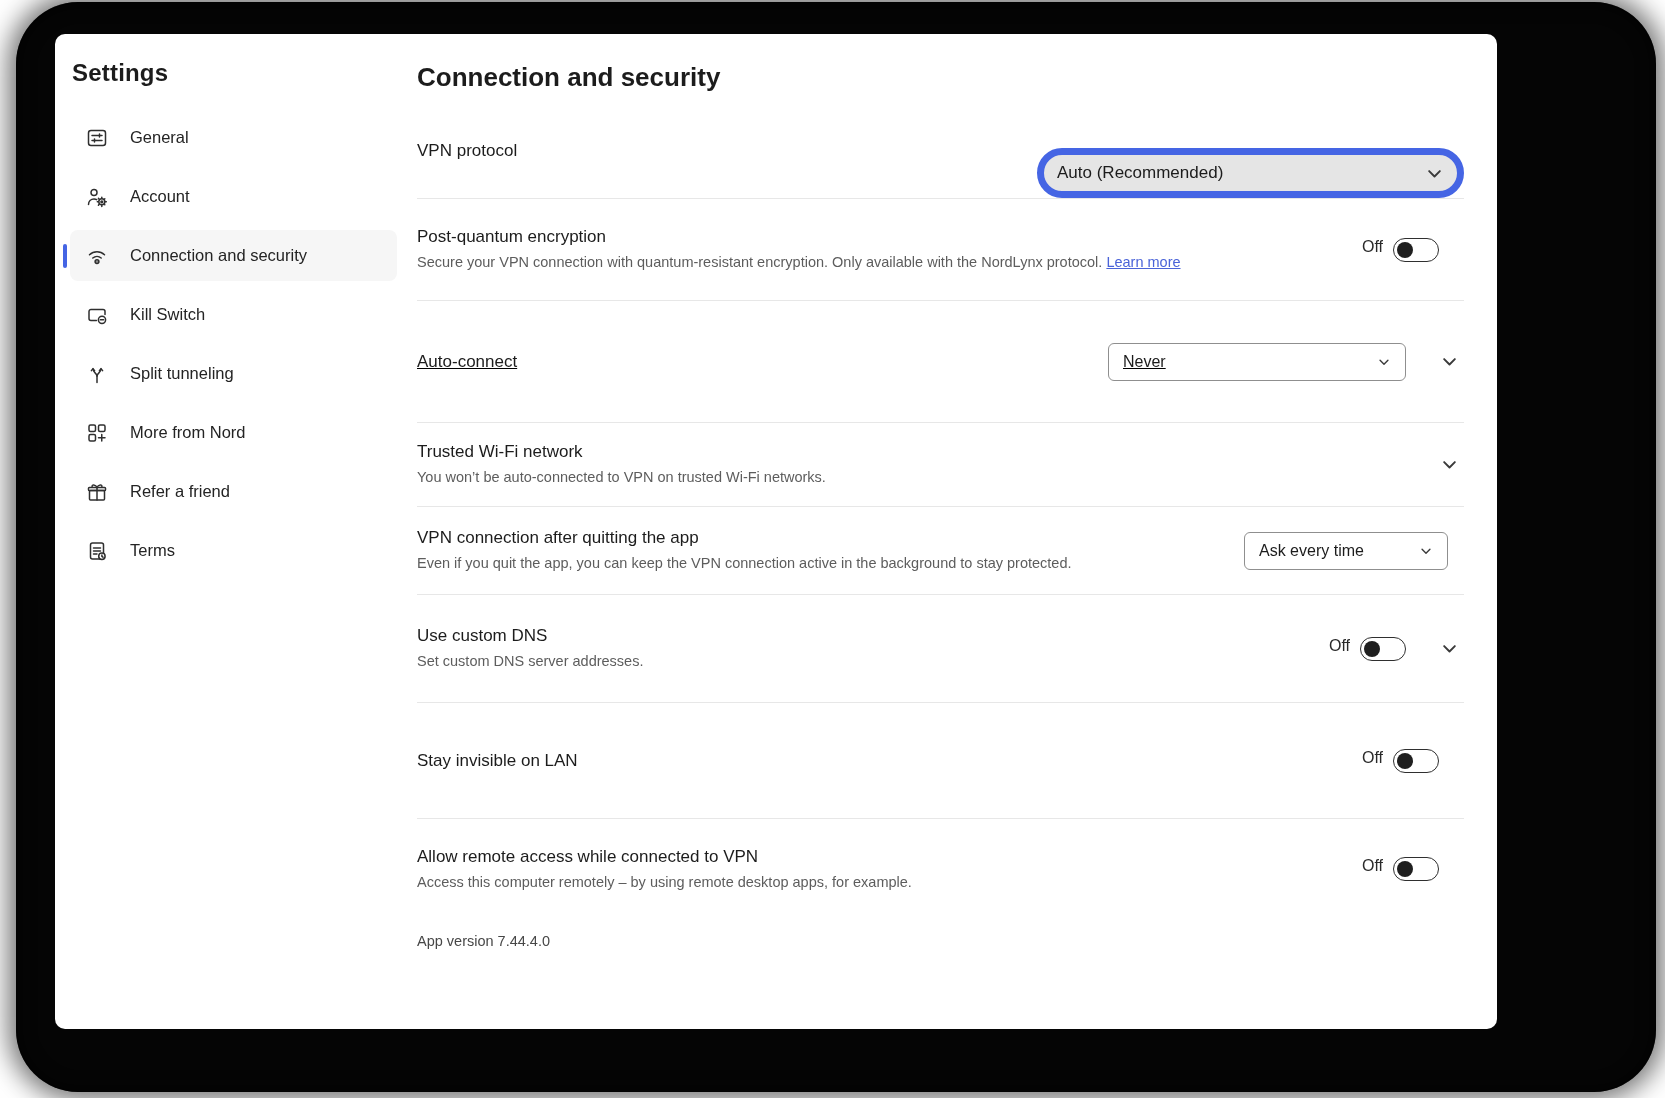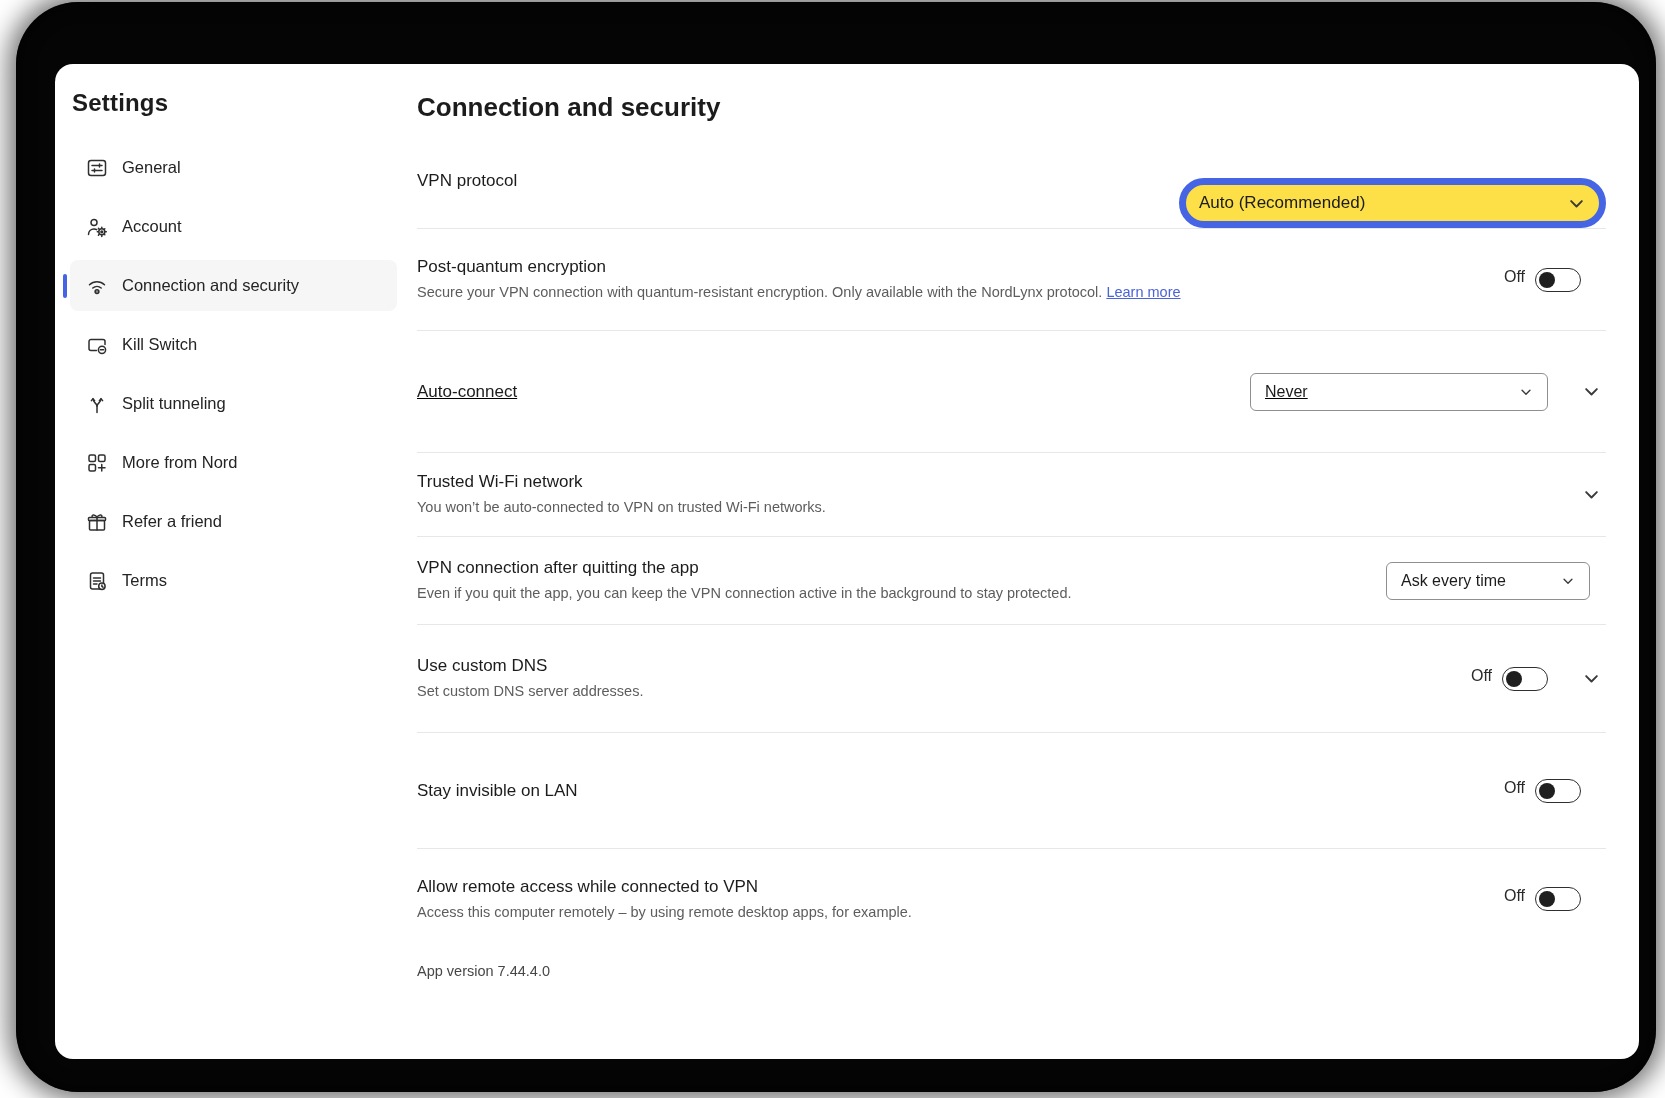--- a/index.html
+++ b/index.html
@@ -9,28 +9,28 @@
     --muted:#5d5d5d;
     --divider:#e7e7e7;
   }
   *{margin:0;padding:0;box-sizing:border-box;}
   html,body{width:1665px;height:1098px;background:#ffffff;overflow:hidden;
     font-family:"Liberation Sans","DejaVu Sans",sans-serif;-webkit-font-smoothing:antialiased;}
   .canvas{position:relative;width:1665px;height:1098px;background:#fff;}
   
   .frame{position:absolute;left:16px;top:2px;width:1640px;height:1090px;background:#050505;
     border-radius:62px;box-shadow:0 0 26px 8px rgba(0,0,0,.55), inset 0 0 18px rgba(0,0,0,.9);}
-  .window{position:absolute;left:55px;top:64px;width:1584px;height:995px;background:#fff;
-    border-radius:18px;overflow:hidden;display:flex;}
+  .window{position:absolute;left:55px;top:34px;width:1442px;height:995px;background:#fff;
+    border-radius:10px;overflow:hidden;display:flex;}
 
   
   .sidebar{width:362px;flex:0 0 362px;padding:25px 0 0 15px;}
   .sidebar-title{font-size:24px;font-weight:700;color:var(--ink);letter-spacing:.2px;padding-left:2px;}
   .nav{margin-top:25px;width:327px;display:flex;flex-direction:column;gap:8px;}
-  .nav-item{position:relative;display:flex;align-items:center;gap:13px;height:51px;
+  .nav-item{position:relative;display:flex;align-items:center;gap:21px;height:51px;
     padding-left:15px;border-radius:8px;cursor:pointer;}
   .nav-item.active{background:#f6f6f6;}
   .active-bar{position:absolute;left:-7px;top:50%;transform:translateY(-50%);
     width:4px;height:24px;border-radius:3px;background:var(--accent);}
   .nav-icon{width:24px;height:24px;flex:0 0 24px;display:flex;align-items:center;justify-content:center;}
   .nav-icon svg{width:24px;height:24px;stroke:#2f2f2f;fill:none;stroke-width:1.5;
     stroke-linecap:round;stroke-linejoin:round;}
   .nav-label{font-size:16.5px;color:#242424;}
 
   
@@ -56,21 +56,21 @@
   .r8{min-height:100px;}
 
   
   .dropdown{display:flex;align-items:center;justify-content:space-between;
     height:38px;border:1px solid #8f8f8f;border-radius:6px;background:#fff;
     font-size:16px;color:var(--ink);padding:0 14px;cursor:pointer;}
   .dd-never{width:298px;}
   .dd-ask{width:204px;margin-right:16px;}
   .dropdown .chev{margin-left:12px;}
   .pill{height:50px;width:427px;border:7px solid var(--accent);border-radius:26px;
-    background:#fde047;display:flex;align-items:center;justify-content:space-between;
+    background:#e5e5e5;display:flex;align-items:center;justify-content:space-between;
     padding:0 13px;font-size:17px;color:var(--ink);cursor:pointer;margin-top:45px;}
   .chev{display:inline-flex;}
   .chev svg{stroke:#3a3a3a;fill:none;stroke-width:1.6;stroke-linecap:round;stroke-linejoin:round;}
   .chev.sm svg{width:14px;height:14px;}
   .chev.lg svg{width:19px;height:19px;}
   .expander{width:30px;display:flex;justify-content:center;margin-left:28px;cursor:pointer;}
 
   .toggle-group{display:flex;align-items:flex-start;gap:10px;}
   .toggle-group.edge{margin-right:25px;}
   .toggle-label{font-size:16px;color:#2a2a2a;}

